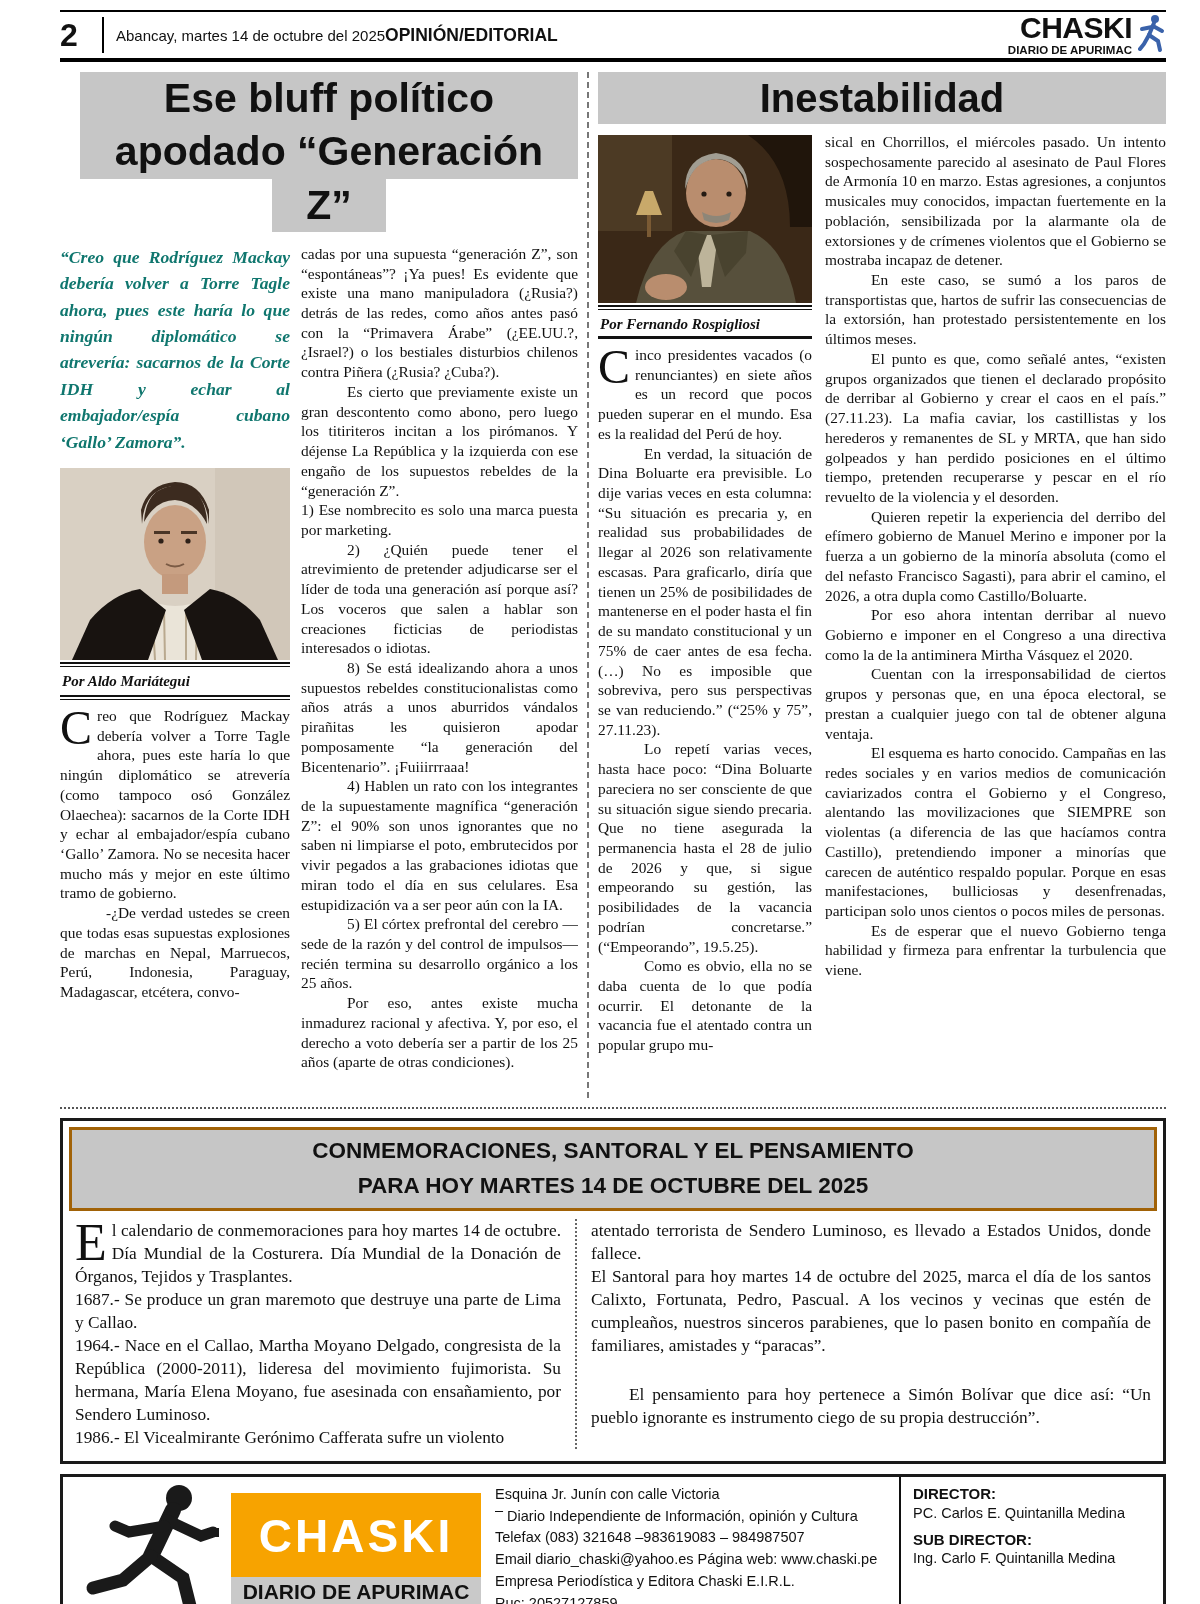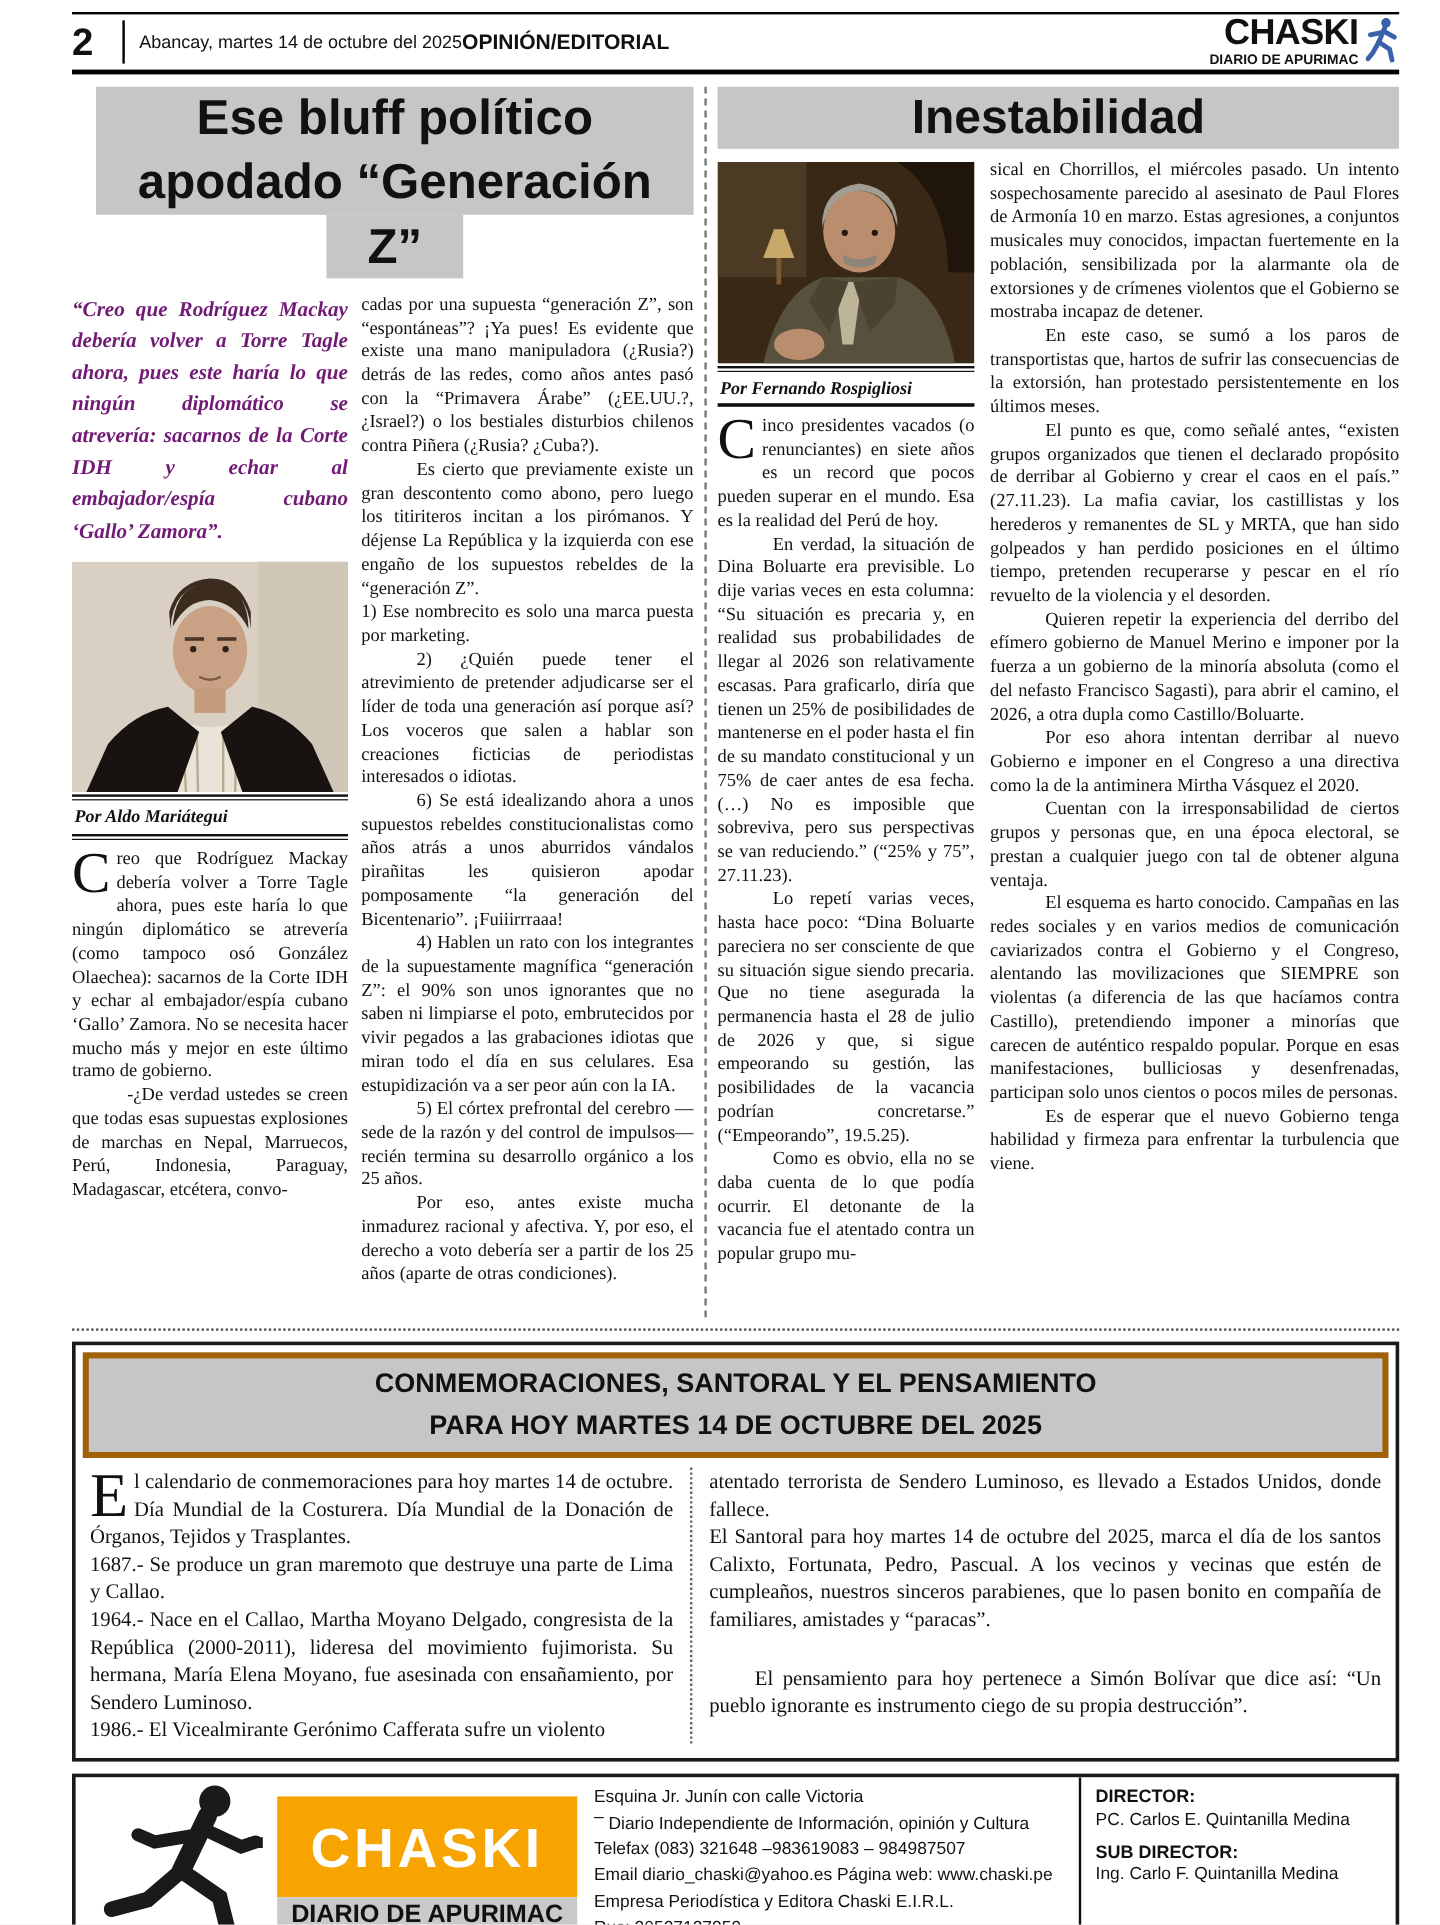--- a/index.html
+++ b/index.html
@@ -32,34 +32,34 @@
   .lt .bar3wrap { display:block; }
   .lt .bar3 { background:#c6c6c6; display:inline-block; padding:0 34px; }
   .rt { background:#c6c6c6; text-align:center; font-family:"Liberation Sans",sans-serif;
     font-weight:bold; font-size:40px; line-height:1.2; padding:2px 0; }
   .lcols { display:flex; gap:11px; }
   .lc1 { width:230px; flex:none; }
   .lc2 { flex:1; min-width:0; }
   .rcols { display:flex; gap:13px; margin-top:7px; }
   .rc1 { width:214px; flex:none; }
   .rc2 { flex:1; min-width:0; padding-top:1px; }
-  .quote { color:#701a75; font-weight:bold; font-style:italic; font-size:17.6px;
+  .quote { color:#0f766e; font-weight:bold; font-style:italic; font-size:17.6px;
     line-height:1.5; text-align:justify; }
   .photo { margin-top:13px; }
   .photo svg { display:block; }
   .drule { height:5px; border-top:2px solid #111; border-bottom:1px solid #111; margin:2px 0; }
   .byline { font-weight:bold; font-style:italic; font-size:15px; padding:4px 0 3px 2px; }
   .body p { text-align:justify; font-size:15.4px; line-height:1.28; }
   .body p.ind { text-indent:46px; }
   .dropcap { float:left; font-size:48px; line-height:38px; padding:3px 5px 0 0; }
   .mt6 { margin-top:6px; }
   
   .dotrule { border-top:2px dotted #555; margin:9px 0 9px; }
   .conm { border:3px solid #1a1a1a; }
-  .conm-head { background:#c6c6c6; border:5px solid #a16207; margin:6px;
+  .conm-head { background:#c6c6c6; border:3px solid #a16207; margin:6px;
     text-align:center; font-family:"Liberation Sans",sans-serif; font-weight:bold;
     font-size:22.5px; line-height:1.55; padding:4px 0; }
   .conm-body { display:flex; padding:2px 12px 12px; }
   .cb1 { width:502px; flex:none; padding-right:14px; border-right:2px dotted #666; }
   .cb2 { flex:1; min-width:0; padding-left:14px; }
   .conm-body p { text-align:justify; font-size:17.3px; line-height:1.33; }
   .dropcapE { float:left; font-size:52px; line-height:42px; padding:3px 5px 0 0; }
   .pens { margin-top:26px; text-indent:38px; }
   .pens .b { font-weight:normal; }
   
@@ -144,21 +144,21 @@
           <div class="body mt6">
             <p><span class="dropcap">C</span><span>reo que Rodríguez Mackay debería volver a Torre Tagle ahora, pues este haría lo que ningún diplomático se atrevería (como tampoco osó González Olaechea): sacarnos de la Corte IDH y echar al embajador/espía cubano ‘Gallo’ Zamora. No se necesita hacer mucho más y mejor en este último tramo de gobierno.</span></p>
             <p class="ind">-¿De verdad ustedes se creen que todas esas supuestas explosiones de marchas en Nepal, Marruecos, Perú, Indonesia, Paraguay, Madagascar, etcétera, convo-</p>
           </div>
         </div>
         <div class="lc2 body">
           <p>cadas por una supuesta “generación Z”, son “espontáneas”? ¡Ya pues! Es evidente que existe una mano manipuladora (¿Rusia?) detrás de las redes, como años antes pasó con la “Primavera Árabe” (¿EE.UU.?, ¿Israel?) o los bestiales disturbios chilenos contra Piñera (¿Rusia? ¿Cuba?).</p>
           <p class="ind">Es cierto que previamente existe un gran descontento como abono, pero luego los titiriteros incitan a los pirómanos. Y déjense La República y la izquierda con ese engaño de los supuestos rebeldes de la “generación Z”.</p>
           <p>1) Ese nombrecito es solo una marca puesta por marketing.</p>
           <p class="ind">2) ¿Quién puede tener el atrevimiento de pretender adjudicarse ser el líder de toda una generación así porque así? Los voceros que salen a hablar son creaciones ficticias de periodistas interesados o idiotas.</p>
-          <p class="ind">6) Se está idealizando ahora a unos supuestos rebeldes constitucionalistas como años atrás a unos aburridos vándalos pirañitas les quisieron apodar pomposamente “la generación del Bicentenario”. ¡Fuiiirrraaa!</p>
+          <p class="ind">8) Se está idealizando ahora a unos supuestos rebeldes constitucionalistas como años atrás a unos aburridos vándalos pirañitas les quisieron apodar pomposamente “la generación del Bicentenario”. ¡Fuiiirrraaa!</p>
           <p class="ind">4) Hablen un rato con los integrantes de la supuestamente magnífica “generación Z”: el 90% son unos ignorantes que no saben ni limpiarse el poto, embrutecidos por vivir pegados a las grabaciones idiotas que miran todo el día en sus celulares. Esa estupidización va a ser peor aún con la IA.</p>
           <p class="ind">5) El córtex prefrontal del cerebro —sede de la razón y del control de impulsos— recién termina su desarrollo orgánico a los 25 años.</p>
           <p class="ind">Por eso, antes existe mucha inmadurez racional y afectiva. Y, por eso, el derecho a voto debería ser a partir de los 25 años (aparte de otras condiciones).</p>
         </div>
       </div>
     </div>
 
     <div class="vsep"></div>
 
     <div class="article-right">

